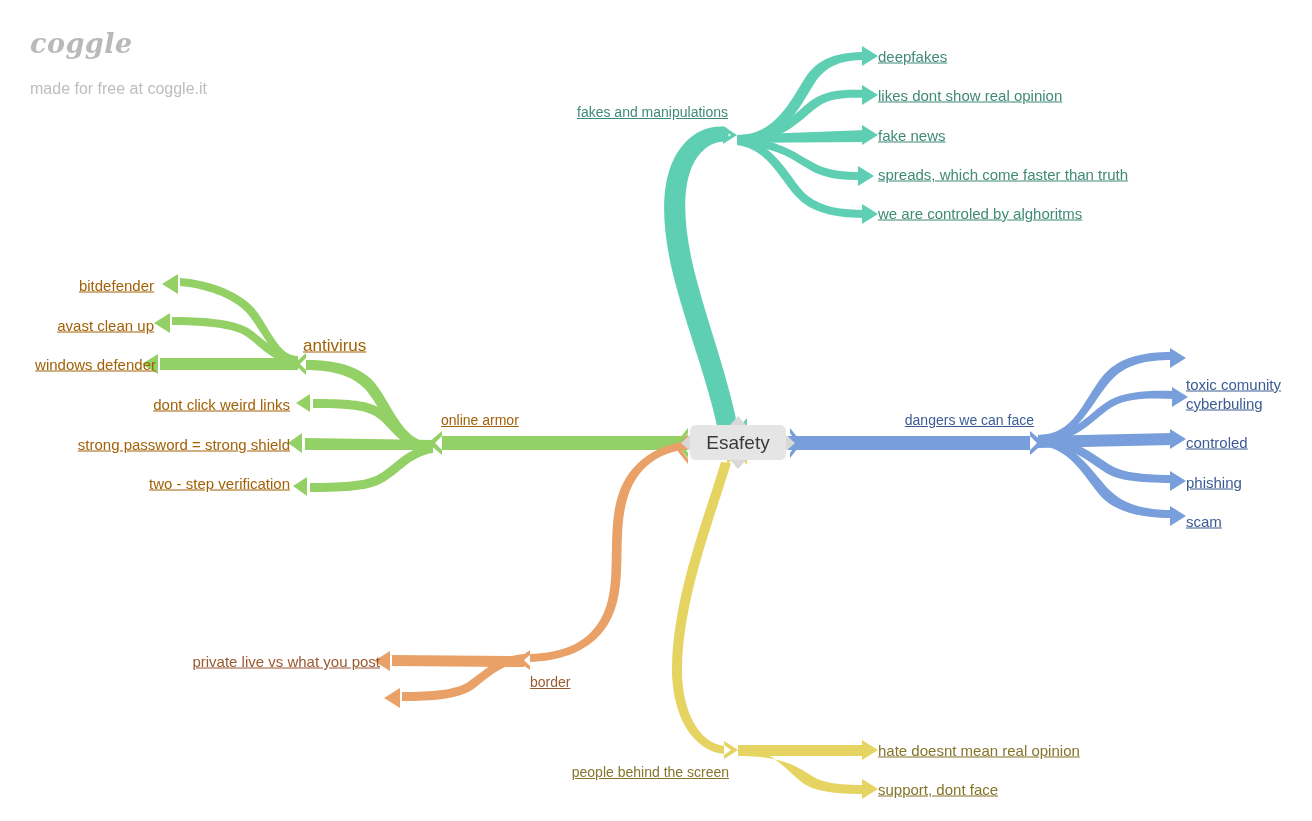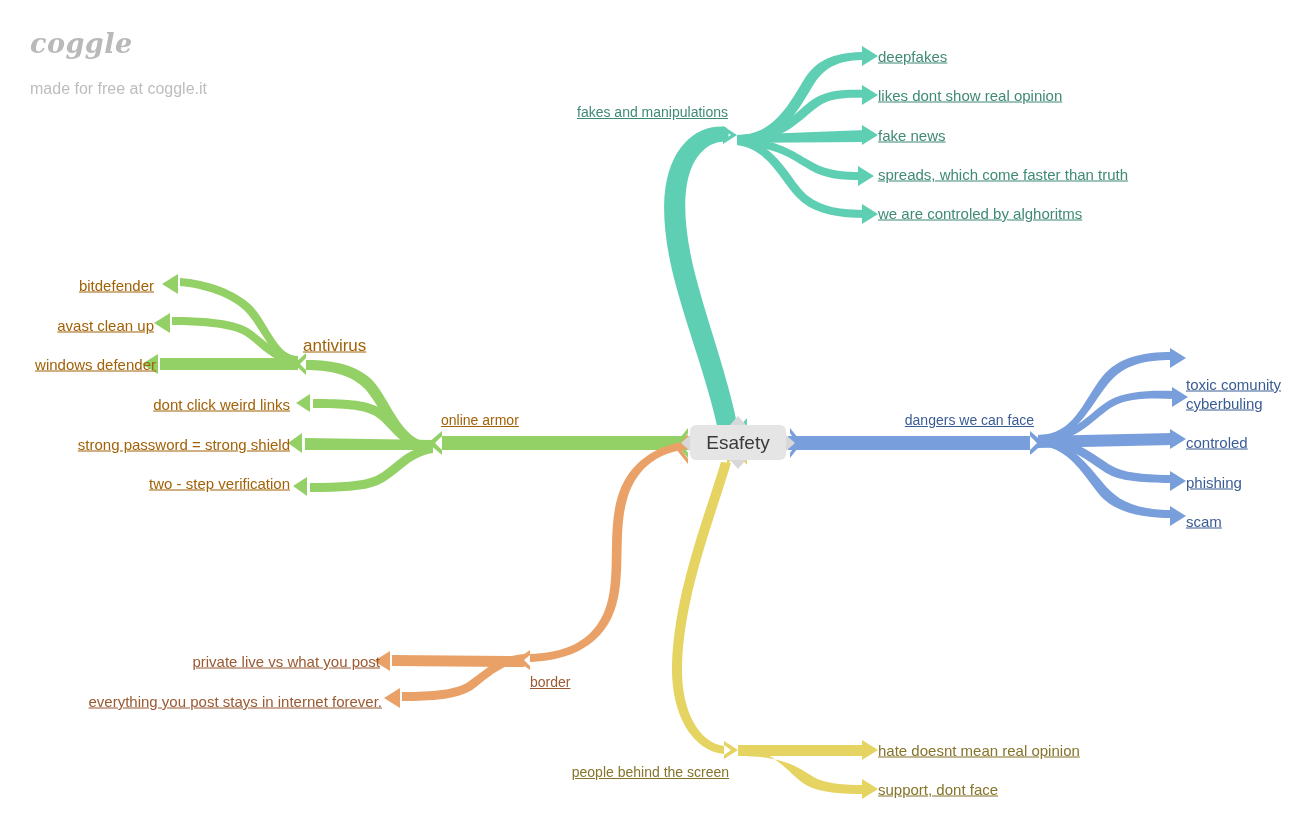--- a/index.html
+++ b/index.html
@@ -277,20 +277,19 @@
 
   <div class="node leaf c-blue anchor-left" style="left:1186px; top:348px;margin-top:20px;">toxic comunity</div>
   <div class="node leaf c-blue anchor-left" style="left:1186px; top:387px;">cyberbuling</div>
   <div class="node leaf c-blue anchor-left" style="left:1186px; top:426px;">controled</div>
   <div class="node leaf c-blue anchor-left" style="left:1186px; top:466px;">phishing</div>
   <div class="node leaf c-blue anchor-left" style="left:1186px; top:505px;">scam</div>
 
   <div class="node trunk c-orange anchor-left" style="left:530px; top:666px;">border</div>
 
   <div class="node leaf c-orange anchor-right" style="left:380px; top:645px;">private live vs what you post</div>
-  <div class="node leaf c-orange anchor-right" style="left:382px; top:685px;">everything you post stays in internet forever.</div>
 
   <div class="node trunk c-yellow anchor-right" style="left:729px; top:756px;">people behind the screen</div>
 
   <div class="node leaf c-yellow anchor-left" style="left:878px; top:734px;">hate doesnt mean real opinion</div>
   <div class="node leaf c-yellow anchor-left" style="left:878px; top:773px;">support, dont face</div>
 
 </div>
 
 </body></html>

